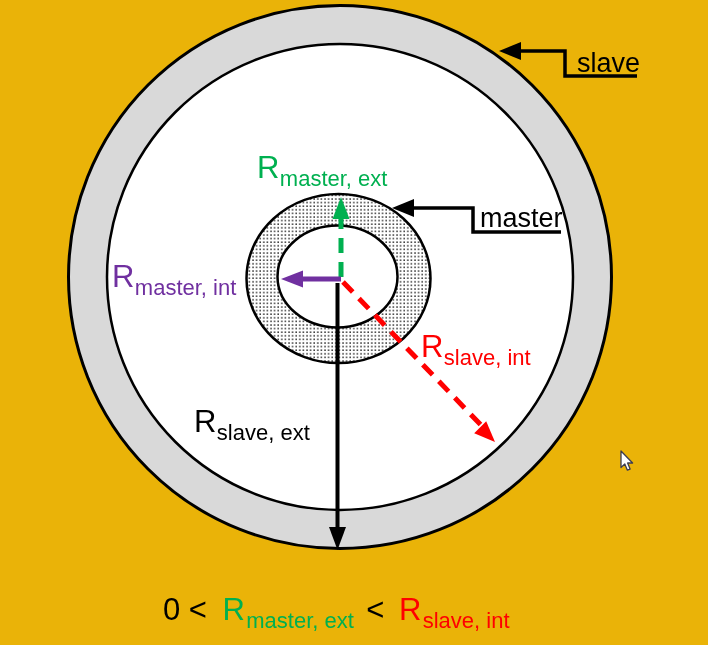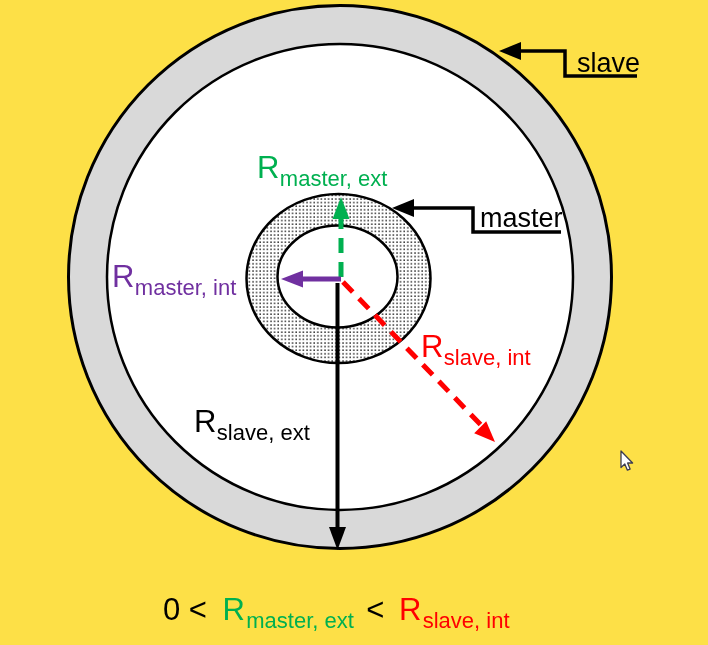--- a/index.html
+++ b/index.html
@@ -1,19 +1,19 @@
 <!DOCTYPE html>
 <html><head>
 <meta charset="utf-8">
 <style>
   html,body{margin:0;padding:0;background:#ffffff;}
   #canvas{
     position:relative;
     width:708px;height:645px;
-    background:#fde047;
+    background:#eab308;
     font-family:"Liberation Sans", sans-serif;
     overflow:hidden;
   }
   svg{display:block;}
   text, tspan{
     font-family:"Liberation Sans", sans-serif;
   }
   .rlabel-main{font-size:31px;}
   .rlabel-sub{font-size:22px;}
   .callout-label{font-size:27px; fill:#000000;}

